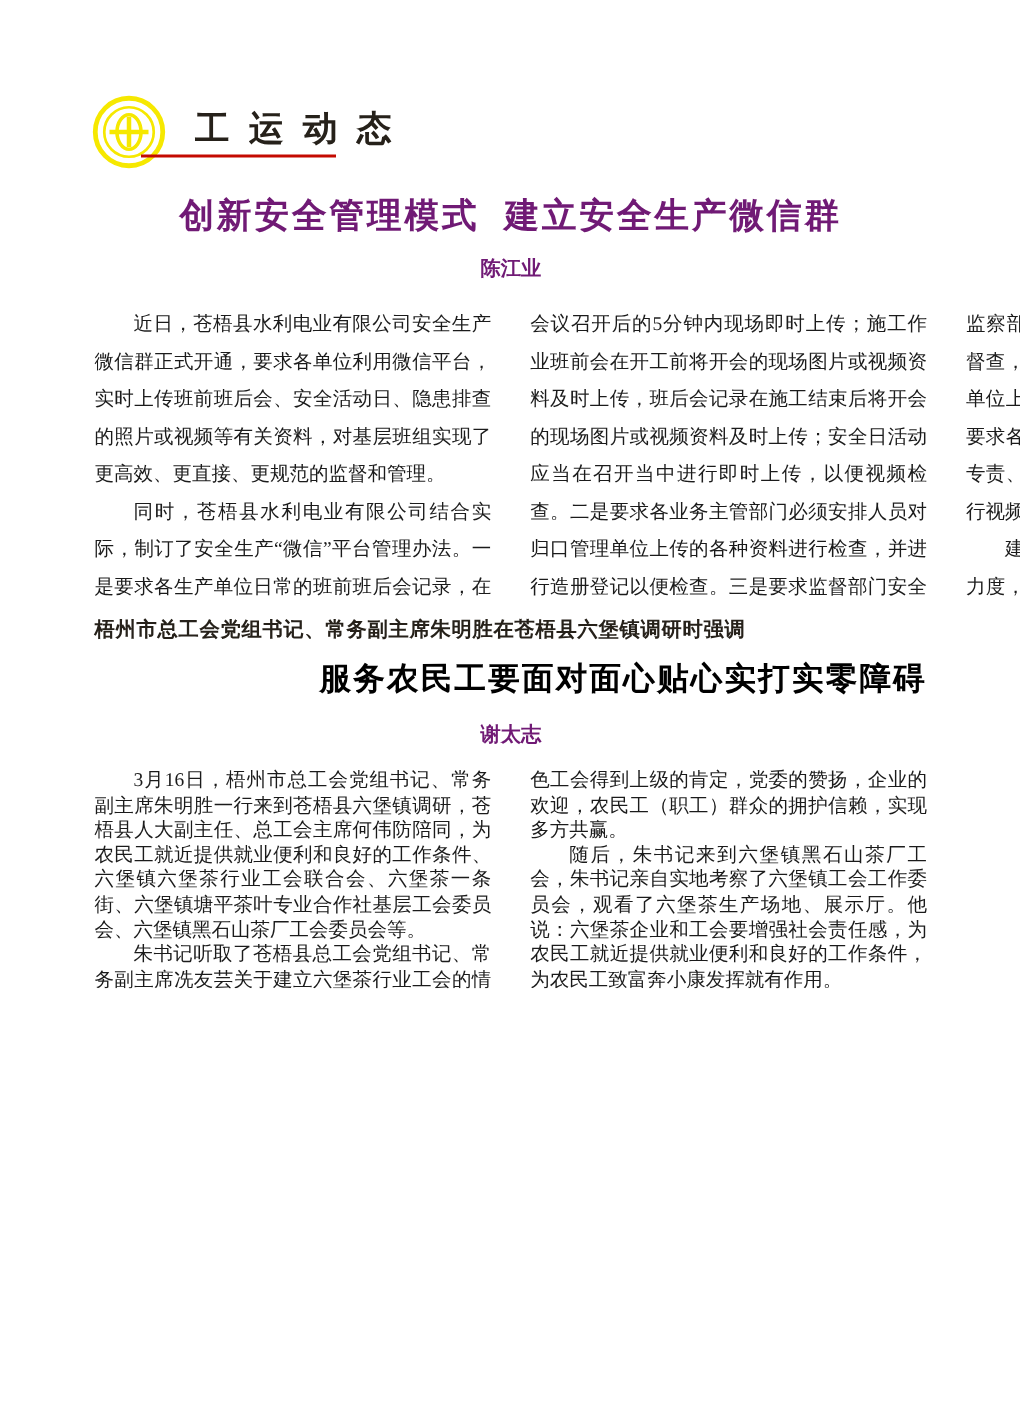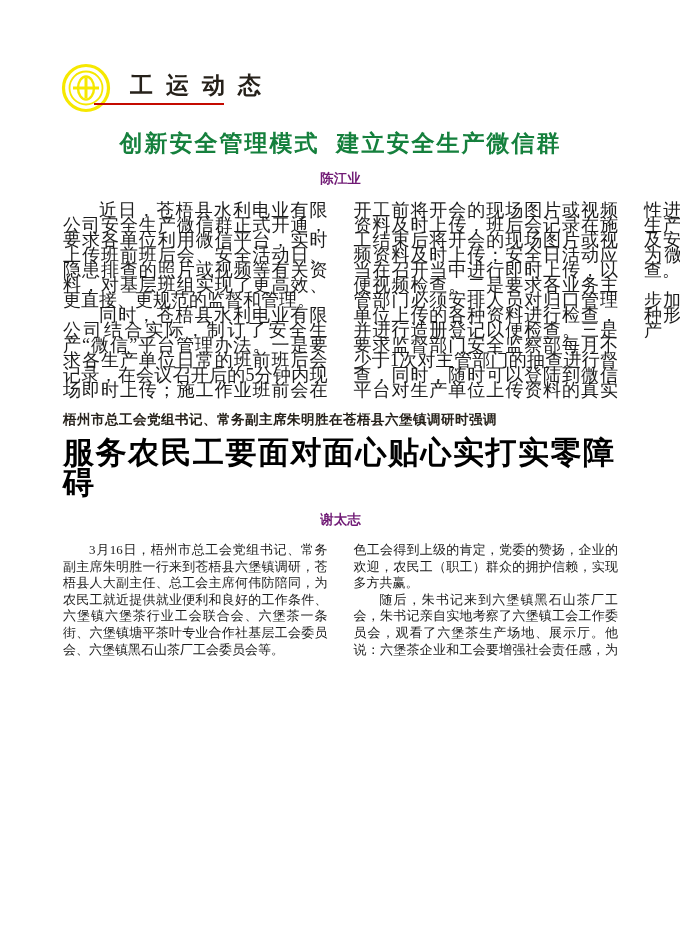--- a/index.html
+++ b/index.html
@@ -15,48 +15,48 @@
     font-size:23px; font-weight:bold; letter-spacing:13px;
     color:#26211a; white-space:nowrap;
   }
   .masthead-underline {
     position:absolute; left:94px; top:103px; width:130px; height:2px;
   }
   
   .article1 { position:absolute; left:63px; top:129px; width:555px; }
   .title1 {
     text-align:center; font-family:"Liberation Sans","DejaVu Sans",sans-serif;
-    font-weight:bold; font-size:23px; letter-spacing:2px; color:#15803d;
+    font-weight:bold; font-size:23px; letter-spacing:2px; color:#701a75;
     white-space:pre; line-height:28px;
   }
   .author {
     text-align:center; font-family:"Liberation Sans","DejaVu Sans",sans-serif;
     font-size:13.5px; font-weight:bold; margin-top:13px; color:#701a75;
   }
   .body1 {
     margin-top:15px; height:201px;
     column-count:2; column-gap:26px; column-fill:auto;
-    font-size:18px; line-height:15px; text-align:justify; color:#1b1b1b;
+    font-size:13px; line-height:25px; text-align:justify; color:#1b1b1b;
   }
   .body2 {
     margin-top:13px; height:353px;
     column-count:2; column-gap:26px; column-fill:auto;
     font-size:13px; line-height:16.6px; text-align:justify; color:#1b1b1b;
   }
   p.para { margin:0; text-indent:2em; }
   .inline-attr { margin-left:2.2em; white-space:nowrap; }
   
   .article2 { position:absolute; left:63px; top:411px; width:555px; }
   .kicker {
     text-align:left; font-size:13.5px; font-weight:bold;
     color:#26211a; letter-spacing:0.5px;
   }
   .title2 {
-    text-align:left; font-family:"Liberation Sans","DejaVu Sans",sans-serif;
-    font-weight:900; font-size:31px; letter-spacing:1.5px; margin-top:9px;
+    text-align:right; font-family:"Liberation Sans","DejaVu Sans",sans-serif;
+    font-weight:900; font-size:21px; letter-spacing:1.5px; margin-top:9px;
     color:#000; line-height:30px;
   }
   .attr-line { margin:0; text-indent:0; text-align:right; margin-top:1px; }
   
   .page-number {
     position:absolute; left:68px; top:856px; font-size:13px; color:#8b5cf6;
     letter-spacing:2px;
   }
 </style>
 </head>

